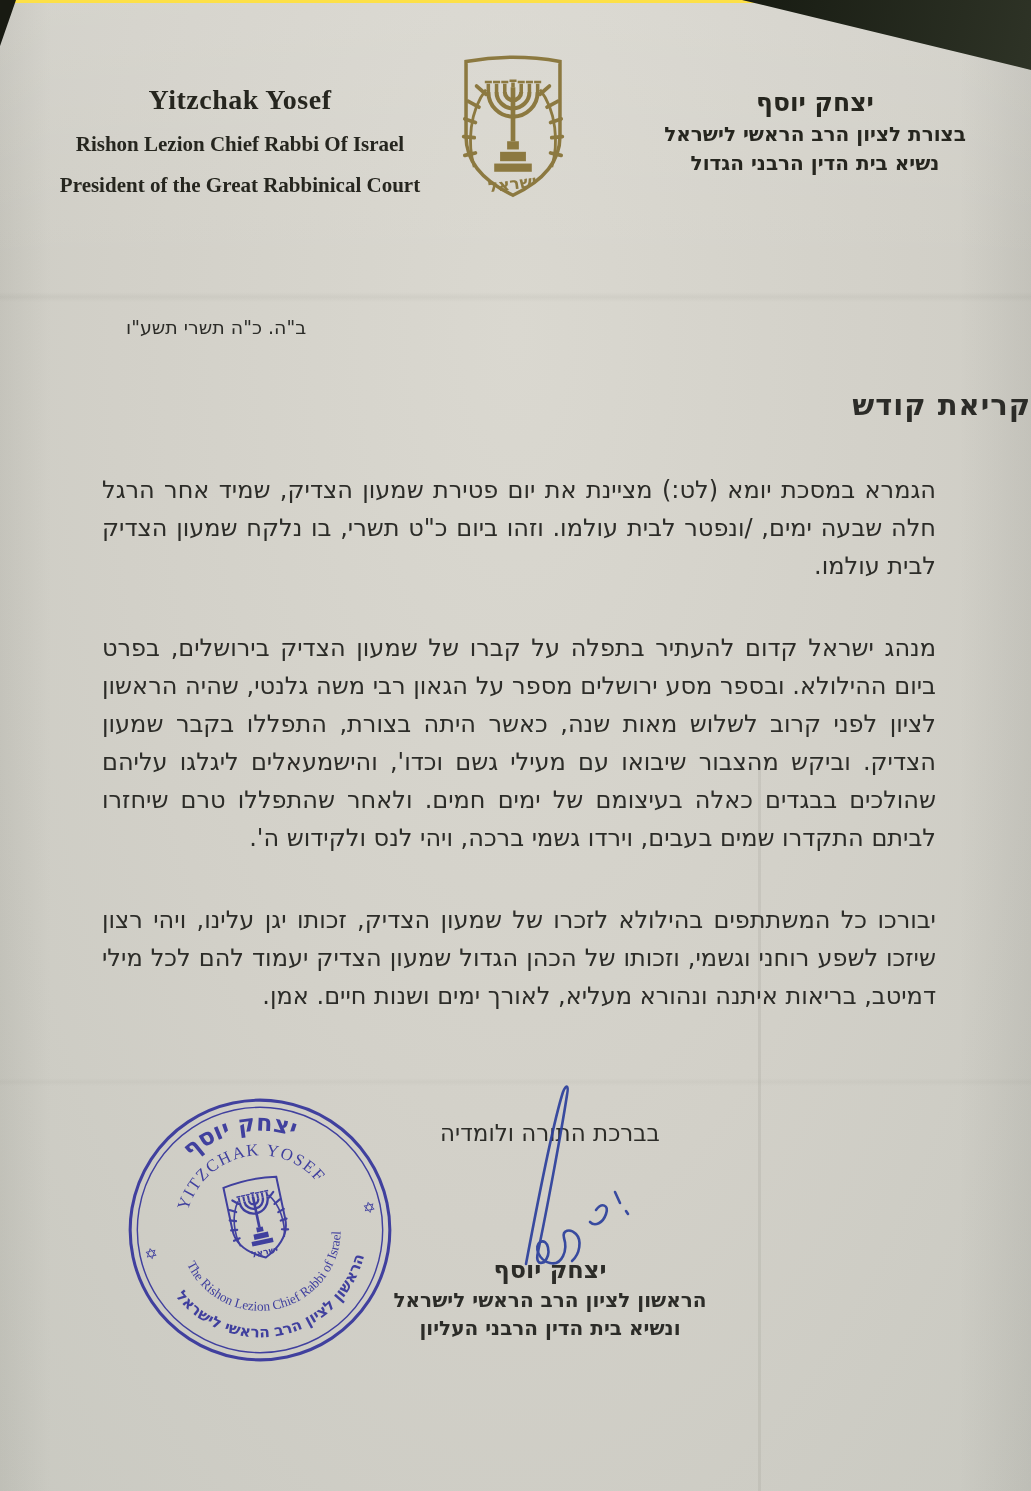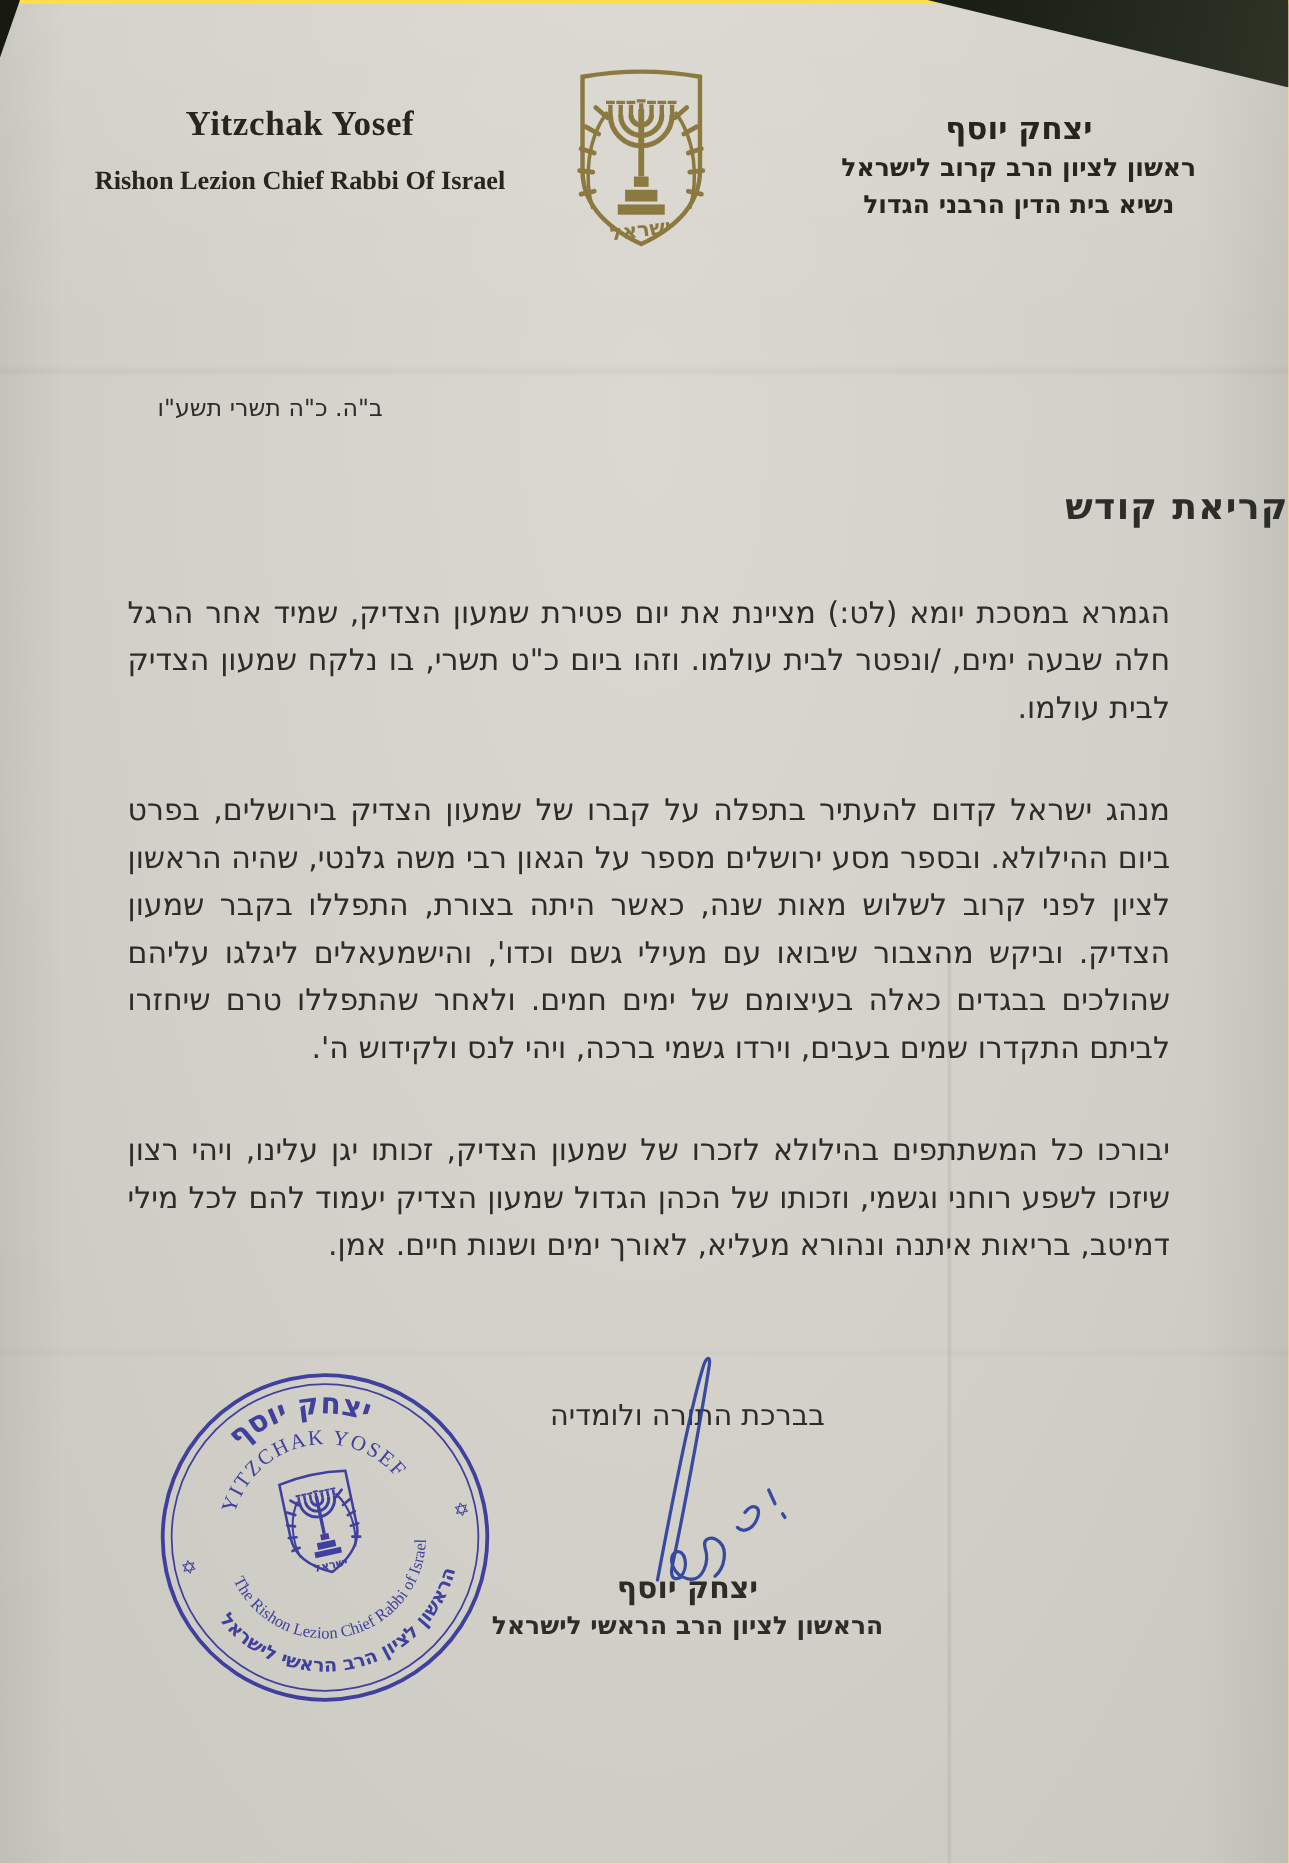--- a/index.html
+++ b/index.html
@@ -89,32 +89,33 @@
   <div class="paper"></div>
   <div class="crease-h"></div>
   <div class="crease-h2"></div>
   <div class="crease-v"></div>
   <div class="corner-tl"></div>
   <div class="corner-tr"></div>
 
   <div class="lh-en">
     <div class="name">Yitzchak Yosef</div>
     <div class="t">Rishon Lezion Chief Rabbi Of Israel</div>
+    <div class="t">President of the Great Rabbinical Court</div>
   </div>
 
   <div class="emblem-wrap">
     <svg viewBox="0 0 100 132" width="118" height="155">
       <use href="#emblem-shape"></use>
       <text x="50" y="117" text-anchor="middle" font-size="14" font-weight="bold" fill="currentColor" transform="rotate(-7 50 117)">ישראל</text>
     </svg>
   </div>
 
   <div class="lh-he">
     <div class="name">יצחק יוסף</div>
-    <div class="t">ראשון לציון הרב קרוב לישראל</div>
+    <div class="t">בצורת לציון הרב הראשי לישראל</div>
     <div class="t">נשיא בית הדין הרבני הגדול</div>
   </div>
 
   <div class="date-line ink">ב"ה. כ"ה תשרי תשע"ו</div>
 
   <div class="letter-title ink">קריאת קודש</div>
 
   <div class="body-text ink">
     <p>הגמרא במסכת יומא (לט:) מציינת את יום פטירת שמעון הצדיק, שמיד אחר הרגל חלה שבעה ימים, /ונפטר לבית עולמו. וזהו ביום כ"ט תשרי, בו נלקח שמעון הצדיק לבית עולמו.</p>
     <p>מנהג ישראל קדום להעתיר בתפלה על קברו של שמעון הצדיק בירושלים, בפרט ביום ההילולא. ובספר מסע ירושלים מספר על הגאון רבי משה גלנטי, שהיה הראשון לציון לפני קרוב לשלוש מאות שנה, כאשר היתה בצורת, התפללו בקבר שמעון הצדיק. וביקש מהצבור שיבואו עם מעילי גשם וכדו', והישמעאלים ליגלגו עליהם שהולכים בבגדים כאלה בעיצומם של ימים חמים. ולאחר שהתפללו טרם שיחזרו לביתם התקדרו שמים בעבים, וירדו גשמי ברכה, ויהי לנס ולקידוש ה'.</p>
@@ -129,20 +130,21 @@
       <path d="M66,180 C74,172 70,156 62,160 C56,164 60,178 72,181 C84,184 90,168 86,156 C84,148 92,146 98,152 C104,158 102,172 94,179"></path>
       <path d="M118,128 C124,120 131,123 128,132 C125,141 117,145 112,140"></path>
       <path d="M137,110 L142,121"></path>
       <path d="M148,129 l2,3"></path>
     </g>
   </svg>
 
   <div class="sig-block ink">
     <div class="sig-name">יצחק יוסף</div>
     <div class="sig-t">הראשון לציון הרב הראשי לישראל</div>
+    <div class="sig-t">ונשיא בית הדין הרבני העליון</div>
   </div>
 
   <svg class="stamp" viewBox="0 0 270 270">
     <g transform="rotate(-12 135 135)">
       <circle cx="135" cy="135" r="127" fill="none" stroke="currentColor" stroke-width="3"></circle>
       <circle cx="135" cy="135" r="120" fill="none" stroke="currentColor" stroke-width="1.4"></circle>
       <path id="arcTopHe" d="M38,135 A97,97 0 0,1 232,135" fill="none"></path>
       <path id="arcTopEn" d="M62,135 A73,73 0 0,1 208,135" fill="none"></path>
       <path id="arcBotEn" d="M56,135 A79,79 0 0,0 214,135" fill="none"></path>
       <path id="arcBotHe" d="M30,135 A105,105 0 0,0 240,135" fill="none"></path>

